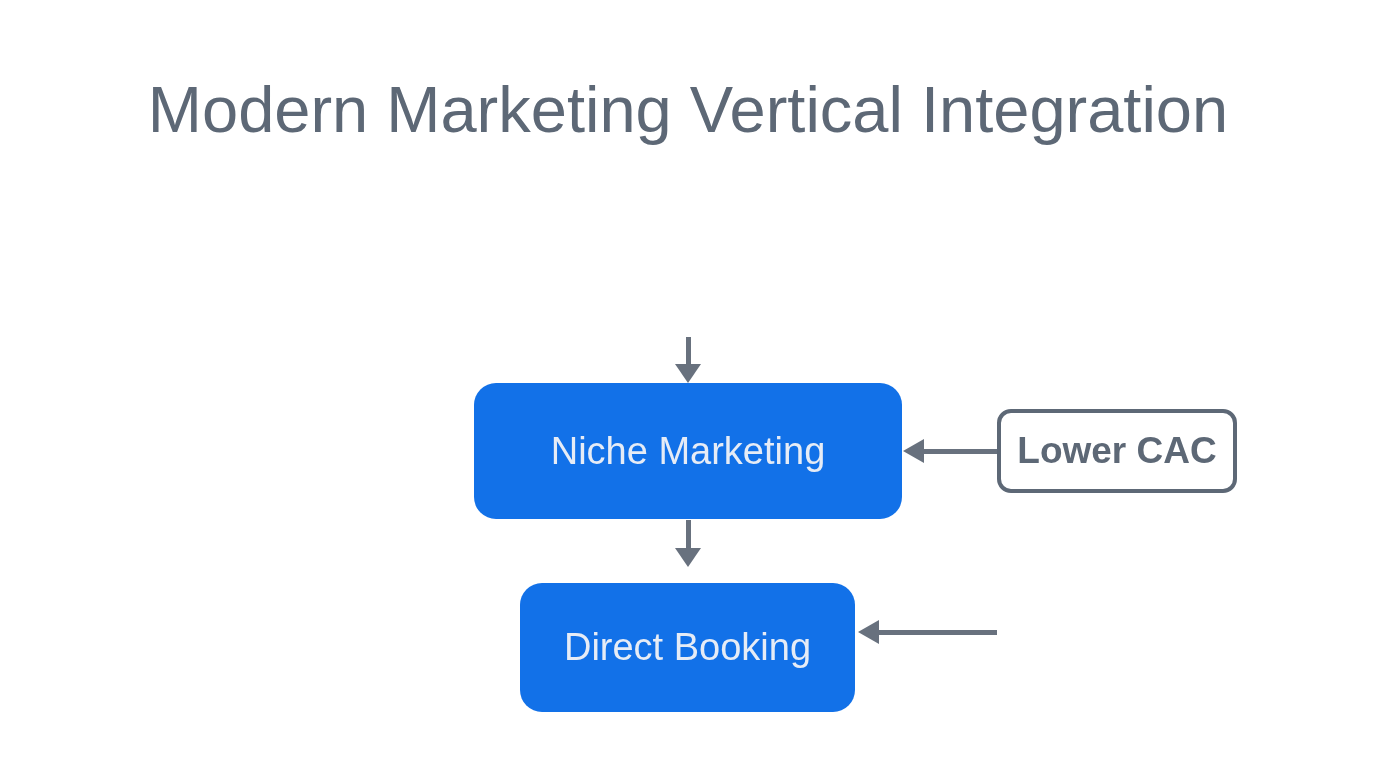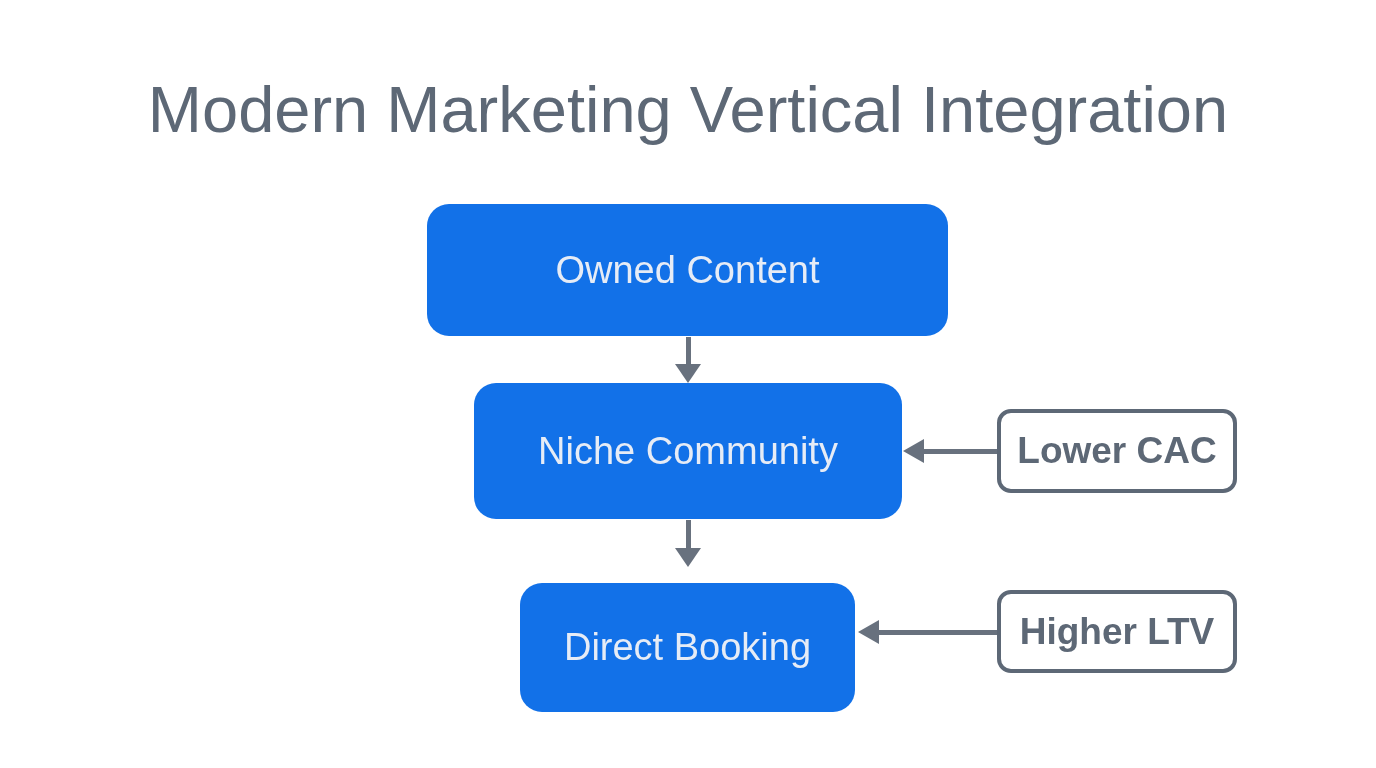--- a/index.html
+++ b/index.html
@@ -108,31 +108,28 @@
     white-space: nowrap;
   }
 </style>
 </head>
 <body>
 
 <div class="canvas">
 
   <div class="title">Modern Marketing Vertical Integration</div>
 
-  <div class="node node-owned">
-    <span class="node-label">Owned Content</span>
-  </div>
 
   <div class="varrow varrow-1">
     <div class="vstem"></div>
     <div class="vhead"></div>
   </div>
 
   <div class="node node-niche">
-    <span class="node-label">Niche Community</span>
+    <span class="node-label">Niche Marketing</span>
   </div>
 
   <div class="varrow varrow-2">
     <div class="vstem"></div>
     <div class="vhead"></div>
   </div>
 
   <div class="node node-direct">
     <span class="node-label">Direct Booking</span>
   </div>
@@ -144,17 +141,14 @@
 
   <div class="note note-1">
     <span class="note-label">Lower CAC</span>
   </div>
 
   <div class="harrow harrow-2">
     <div class="hhead"></div>
     <div class="hstem"></div>
   </div>
 
-  <div class="note note-2">
-    <span class="note-label">Higher LTV</span>
-  </div>
 
 </div>
 
 </body></html>

